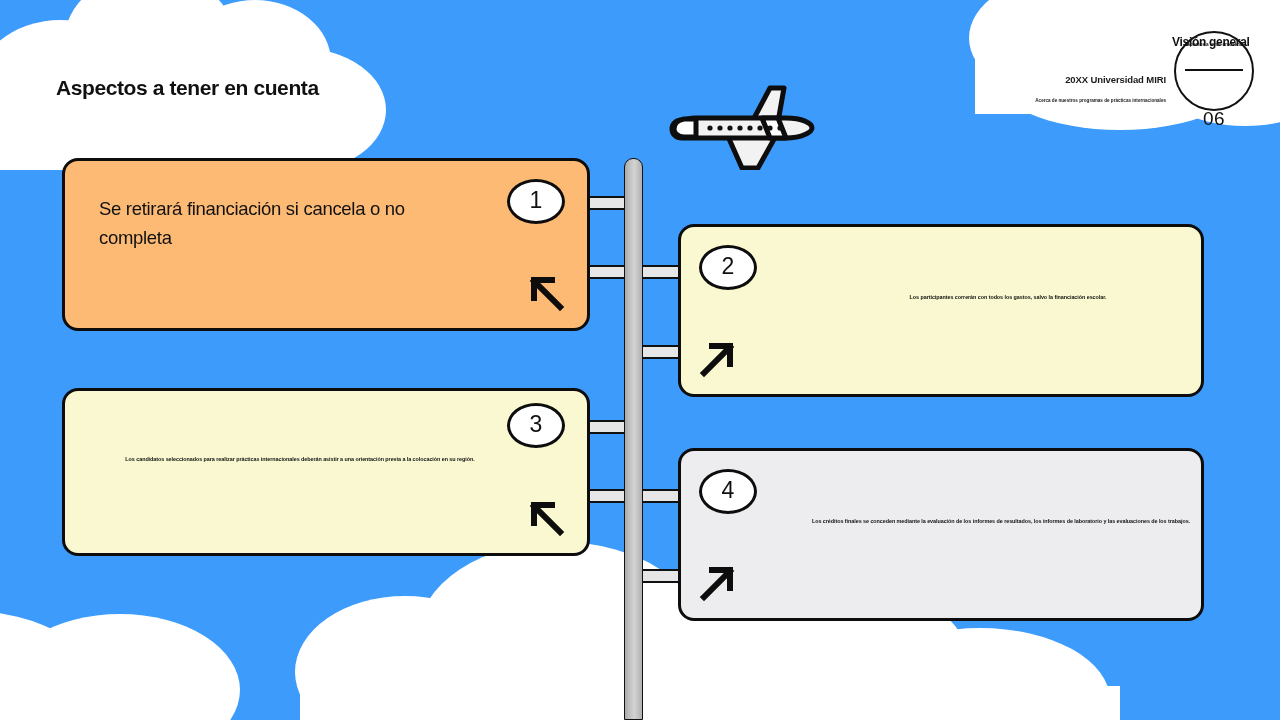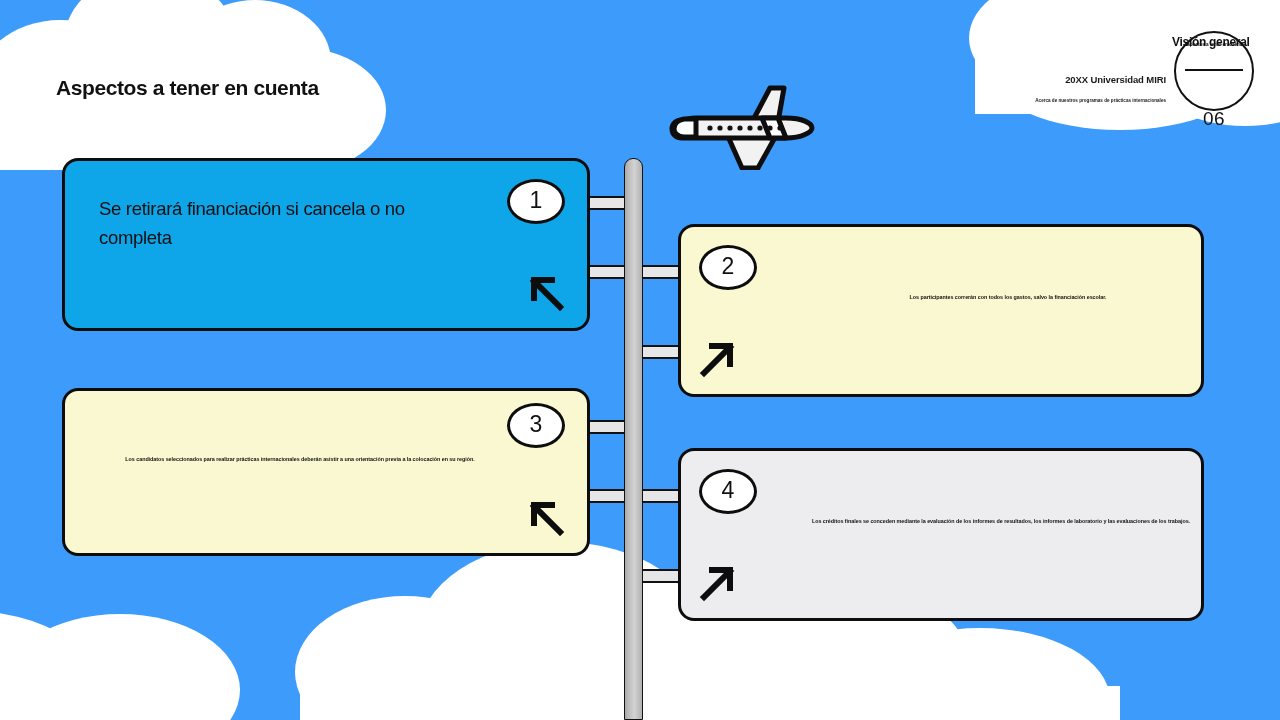--- a/index.html
+++ b/index.html
@@ -295,21 +295,21 @@
   <div class="bar" style="left:586px; top:420px; width:56px;"></div>
   <div class="bar" style="left:586px; top:489px; width:56px;"></div>
 
   <div class="bar" style="left:626px; top:265px; width:70px;"></div>
   <div class="bar" style="left:626px; top:345px; width:70px;"></div>
   <div class="bar" style="left:626px; top:489px; width:70px;"></div>
   <div class="bar" style="left:626px; top:569px; width:70px;"></div>
 
   <div id="pole"></div>
 
-  <div class="card" style="left:62px; top:158px; width:528px; height:173px; background:#0ea5e9;">
+  <div class="card" style="left:62px; top:158px; width:528px; height:173px; background:#fdba74;">
     <div class="card-body card-lg-text" style="left:34px; top:34px; width:380px;">Se retirará financiación si cancela o no completa</div>
     <div class="num-badge" style="right:22px; top:18px;">
       <span>1</span>
     </div>
     <svg class="arrow" style="right:22px; bottom:16px;" viewBox="0 0 40 40" xmlns="http://www.w3.org/2000/svg">
       <g stroke="#0d0d0d" stroke-width="6" fill="none" stroke-linecap="square">
         <path d="M35 35 L9 9"></path>
         <path d="M9 26 L9 8 L27 8" stroke-linejoin="miter"></path>
       </g>
     </svg>

